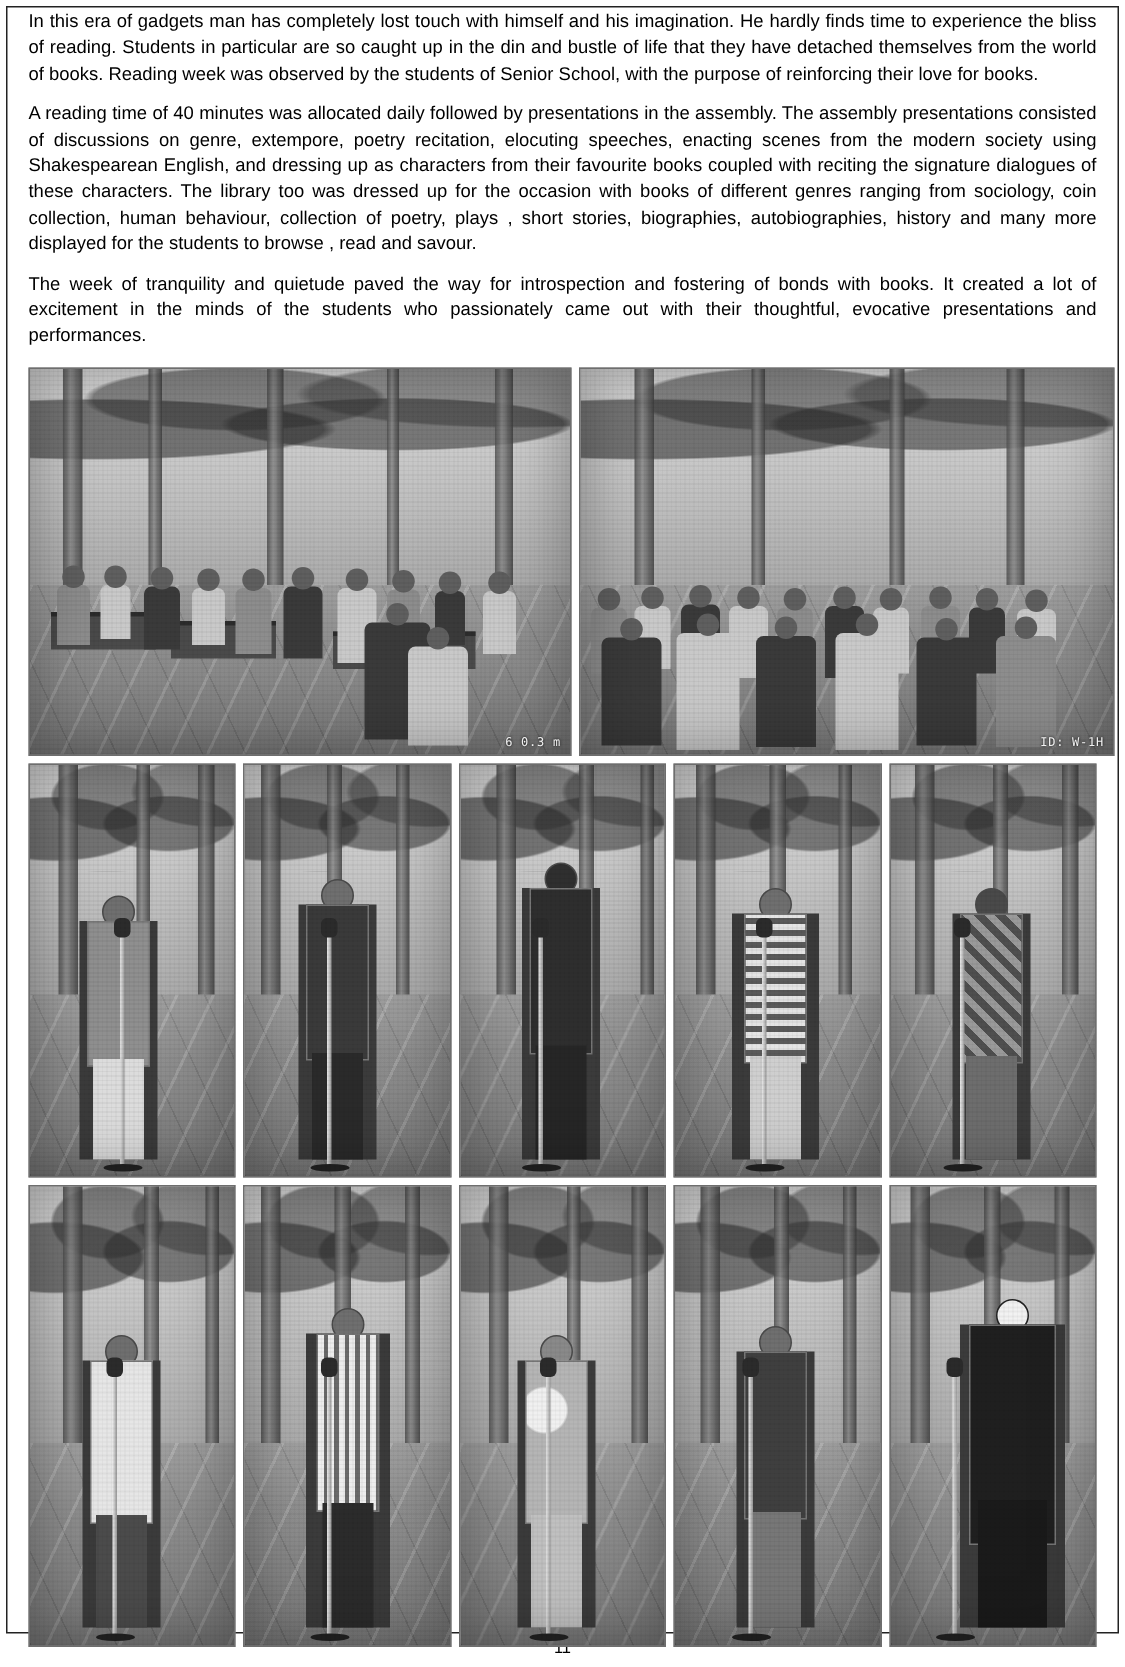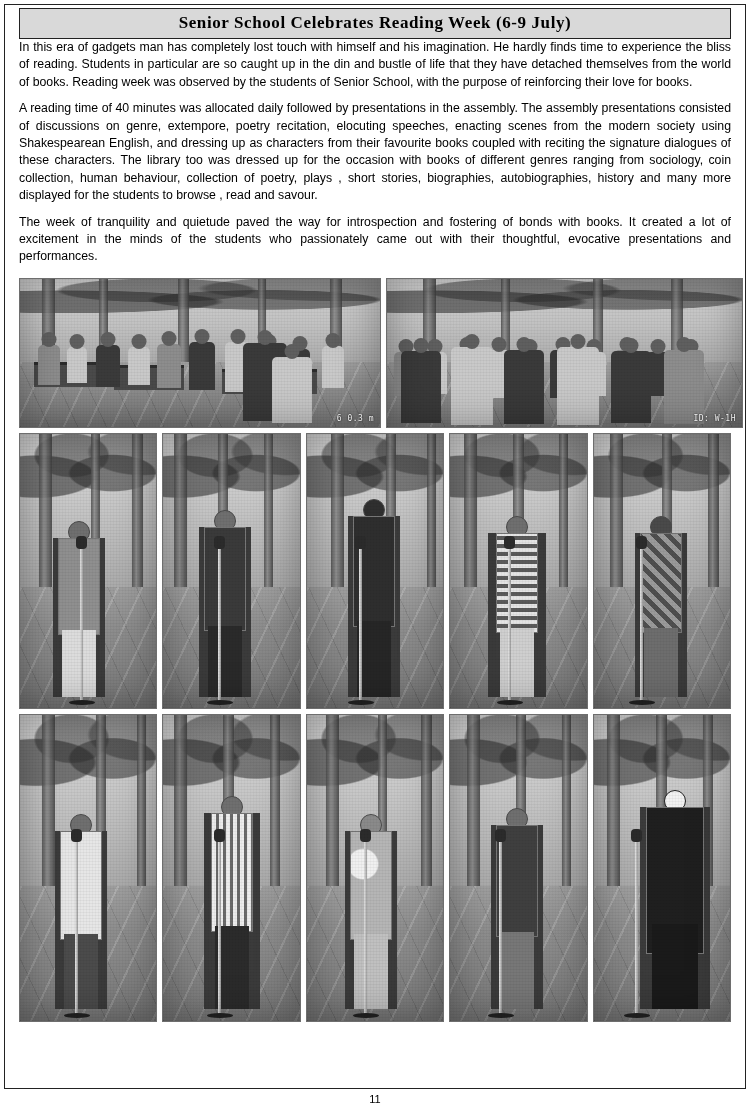--- a/index.html
+++ b/index.html
@@ -72,21 +72,21 @@
     margin-bottom: 5px;
   }
   .photo {
     position: relative;
     overflow: hidden;
     background: #8c8c8c;
     border: 1px solid #6e6e6e;
     box-sizing: border-box;
     filter: grayscale(100%);
   }
-  .row1 .photo { height: 150px; }
+  .row1 .photo { height: 259px; }
   .row1 .p1 { flex: 0 0 362px; }
   .row1 .p2 { flex: 0 0 357px; }
   .row2 .photo { height: 276px; flex: 1 1 0; }
   .row3 .photo { height: 308px; flex: 1 1 0; }
 
   
   .scene {
     position: absolute;
     inset: 0;
   }
@@ -258,23 +258,20 @@
   }
 </style>
 </head>
 <body>
 
 <div class="page">
   <div class="page-frame"></div>
 
   <div class="content">
 
-    <div class="title-bar">
-      <span class="title-text">Senior School Celebrates Reading Week (6-9 July)</span>
-    </div>
 
     <p class="para" style="margin-top:0;">In this era of gadgets man has completely lost touch with himself and his imagination. He hardly finds time to experience the bliss of reading. Students in particular are so caught up in the din and bustle of life that they have detached themselves from the world of books. Reading week was observed by the students of Senior School, with the purpose of reinforcing their love for books.</p>
     <p class="para">A reading time of 40 minutes was allocated daily followed by presentations in the assembly. The assembly presentations consisted of discussions on genre, extempore, poetry recitation, elocuting speeches, enacting scenes from the modern society using Shakespearean English, and dressing up as characters from their favourite books coupled with reciting the signature dialogues of these characters. The library too was dressed up for the occasion with books of different genres ranging from sociology, coin collection, human behaviour, collection of poetry, plays , short stories, biographies, autobiographies, history and many more displayed for the students to browse , read and savour.</p>
     <p class="para">The week of tranquility and quietude paved the way for introspection and fostering of bonds with books.   It created a lot of excitement in the minds of the students who passionately came out with their thoughtful, evocative presentations and performances.</p>
 
     <div class="photo-grid">
 
       <div class="row row1">
         <div class="photo p1">
           <div class="scene">

